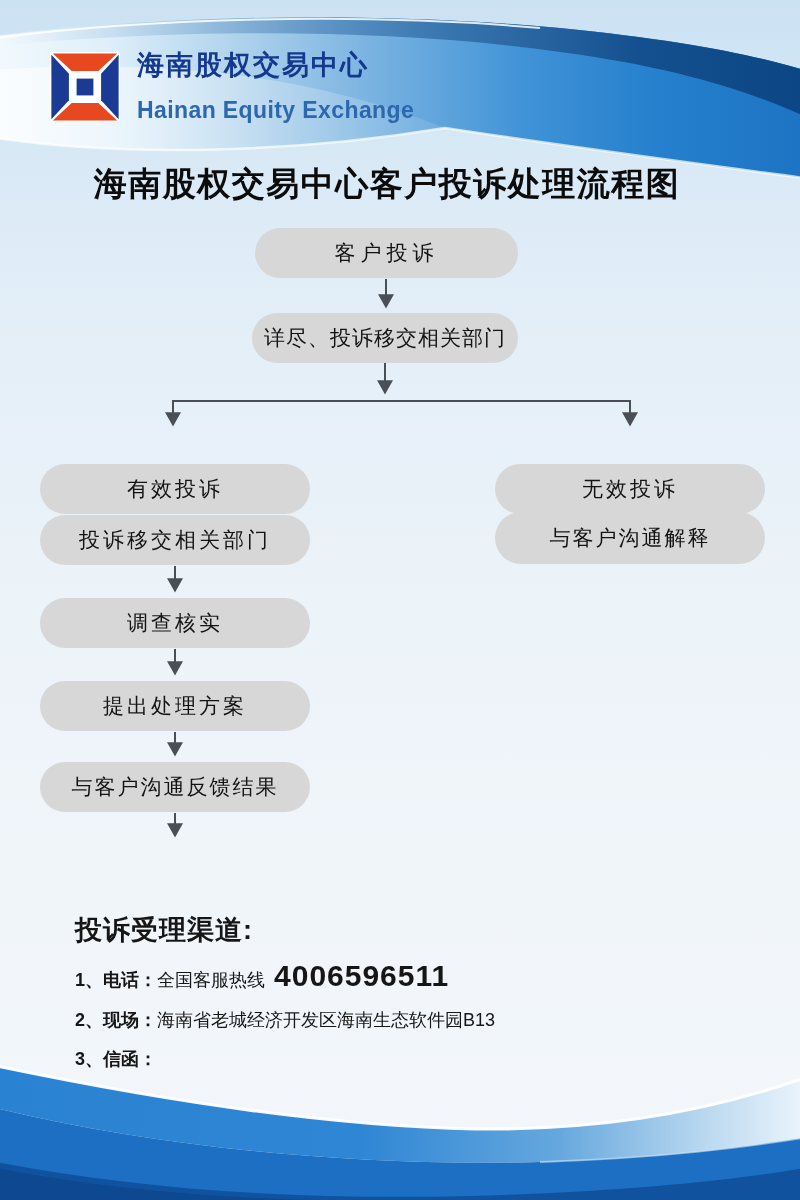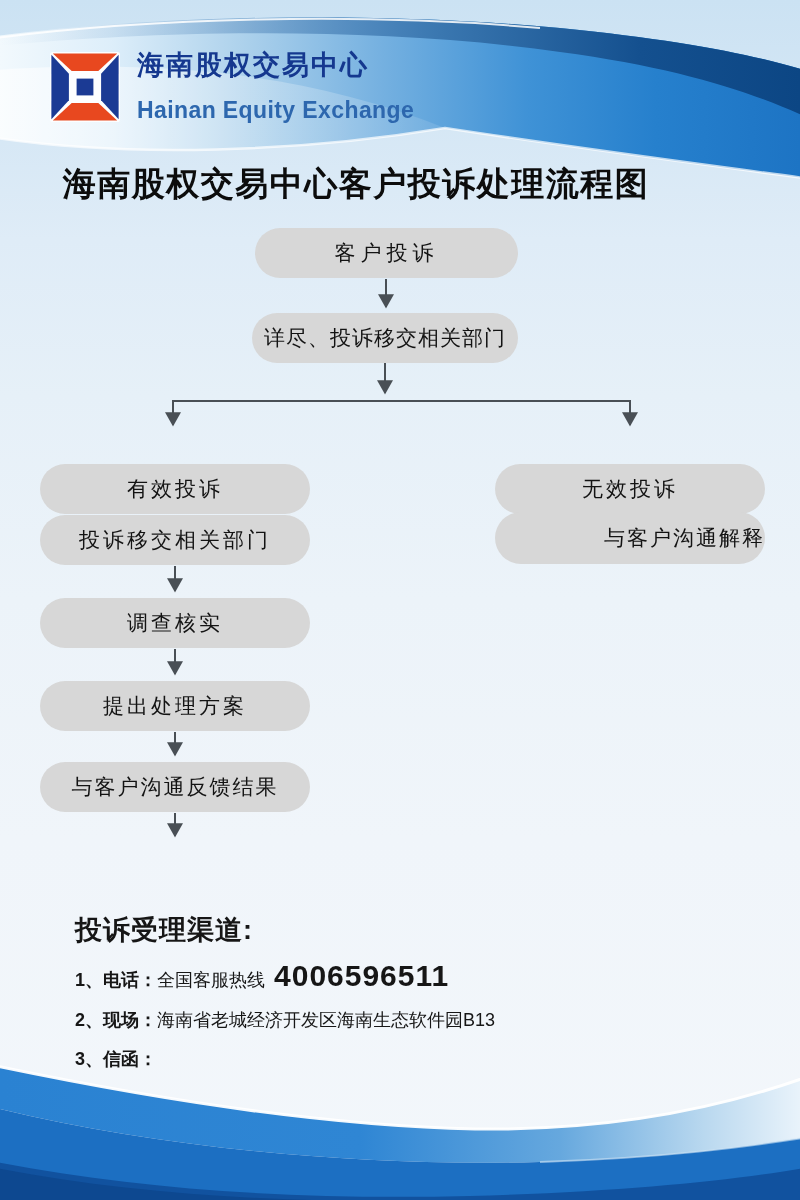--- a/index.html
+++ b/index.html
@@ -16,40 +16,40 @@
   
   .brand{position:absolute;left:50px;top:50px;display:flex;align-items:center;gap:17px;}
   .brand .logo{width:70px;height:70px;display:block;}
   .brand-cn{font-size:27px;font-weight:700;color:#15388f;letter-spacing:2px;line-height:1.15;}
   .brand-en{font-size:23px;font-weight:600;color:#2d67ae;letter-spacing:0.4px;line-height:1.2;margin-top:16px;}
 
   
   .title{
     position:absolute;left:0;top:162px;width:712px;margin:0;text-align:center;
     font-family:"Liberation Serif","DejaVu Serif",serif;
-    font-size:33px;font-weight:700;color:#0c0c0c;letter-spacing:1.5px;
+    font-size:33px;font-weight:700;color:#0c0c0c;letter-spacing:1.5px;padding-left:31px;
   }
 
   
   .fbox{
     position:absolute;height:50px;line-height:50px;background:#d7d7d7;border-radius:26px;
     text-align:center;color:#131313;font-size:21px;letter-spacing:3px;
     font-family:"Liberation Serif","DejaVu Serif",serif;
   }
   .n-start{left:255px;top:228px;width:263px;letter-spacing:5px;}
   .n-record{left:252px;top:313px;width:266px;letter-spacing:1px;}
   .nl{left:40px;width:270px;}
   .nr{left:495px;width:270px;}
   .t0{top:424px;margin-top:40px;}
   .nl.t1{top:515px;}
   .nl.t2{top:598px;}
   .nl.t3{top:681px;}
   .nl.t4{top:762px;letter-spacing:2px;}
   .nl.t5{top:843px;letter-spacing:4px;}
-  .nr.r1{top:512px;height:52px;line-height:52px;letter-spacing:2px;text-align:right;}
+  .nr.r1{top:512px;height:52px;line-height:52px;letter-spacing:2px;}
 
   
   .channels{position:absolute;left:75px;top:912px;width:680px;color:#161616;}
   .ch-heading{font-size:27px;font-weight:700;letter-spacing:1px;}
   .ch-line{display:flex;align-items:baseline;margin-top:15px;font-size:18px;}
   .ch-line.first{margin-top:11px;}
   .ch-num,.ch-label{font-weight:700;}
   .ch-text{font-weight:400;}
   .ch-phone{font-size:30px;font-weight:700;letter-spacing:1px;margin-left:9px;font-family:"Liberation Sans","DejaVu Sans",sans-serif;}
 </style>

